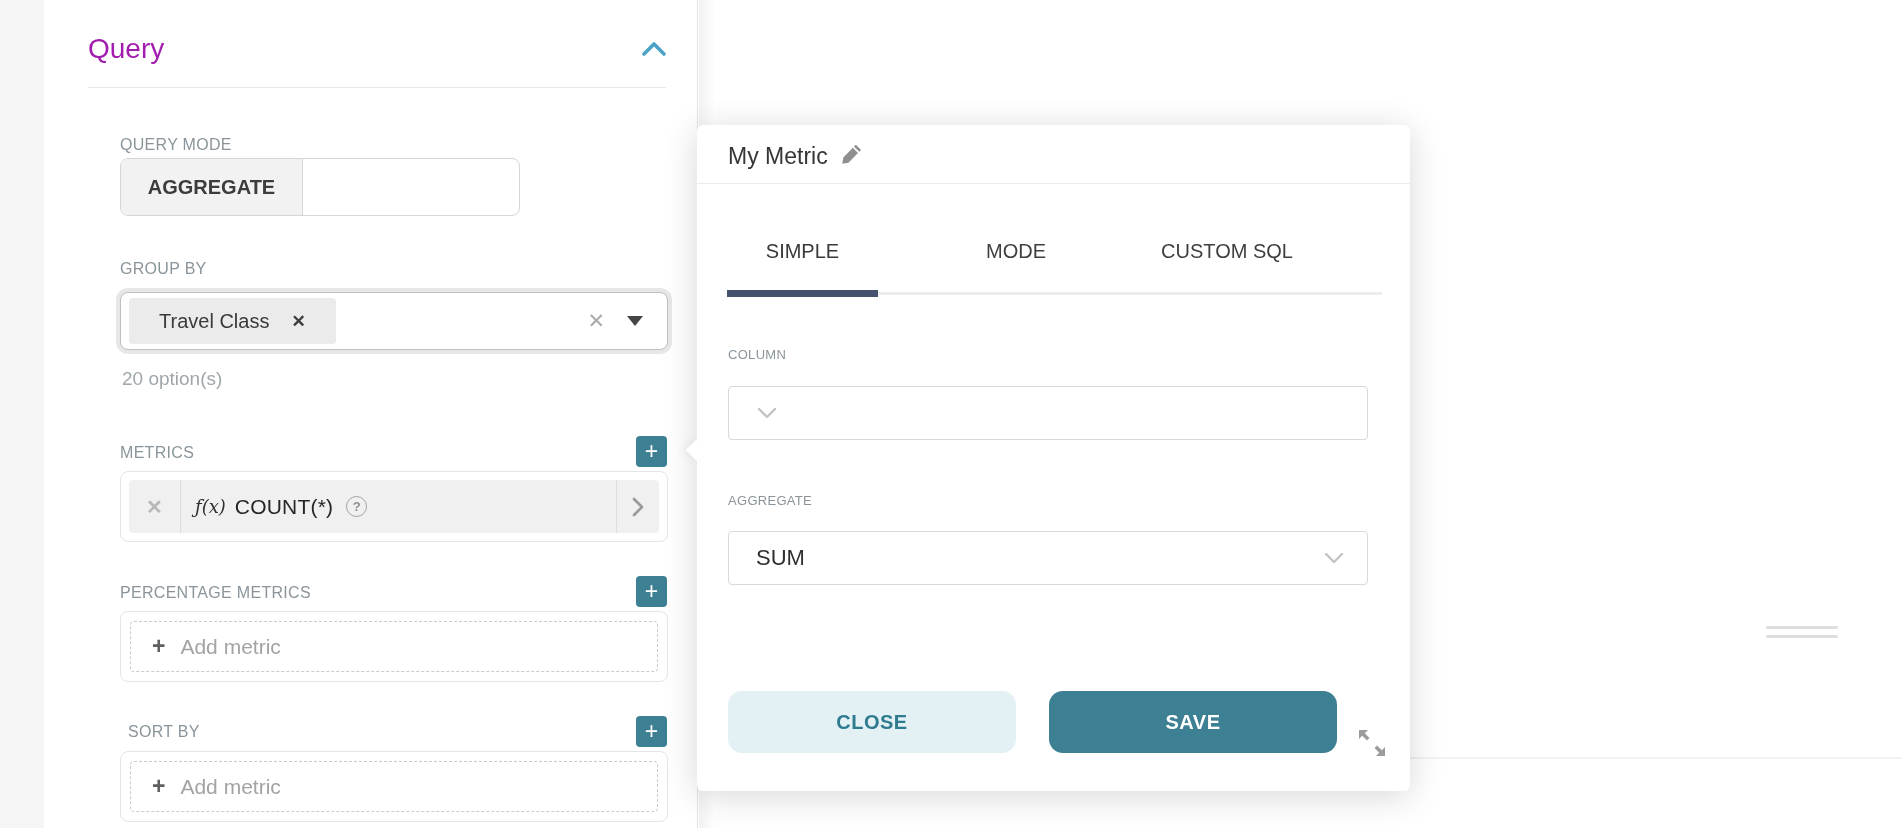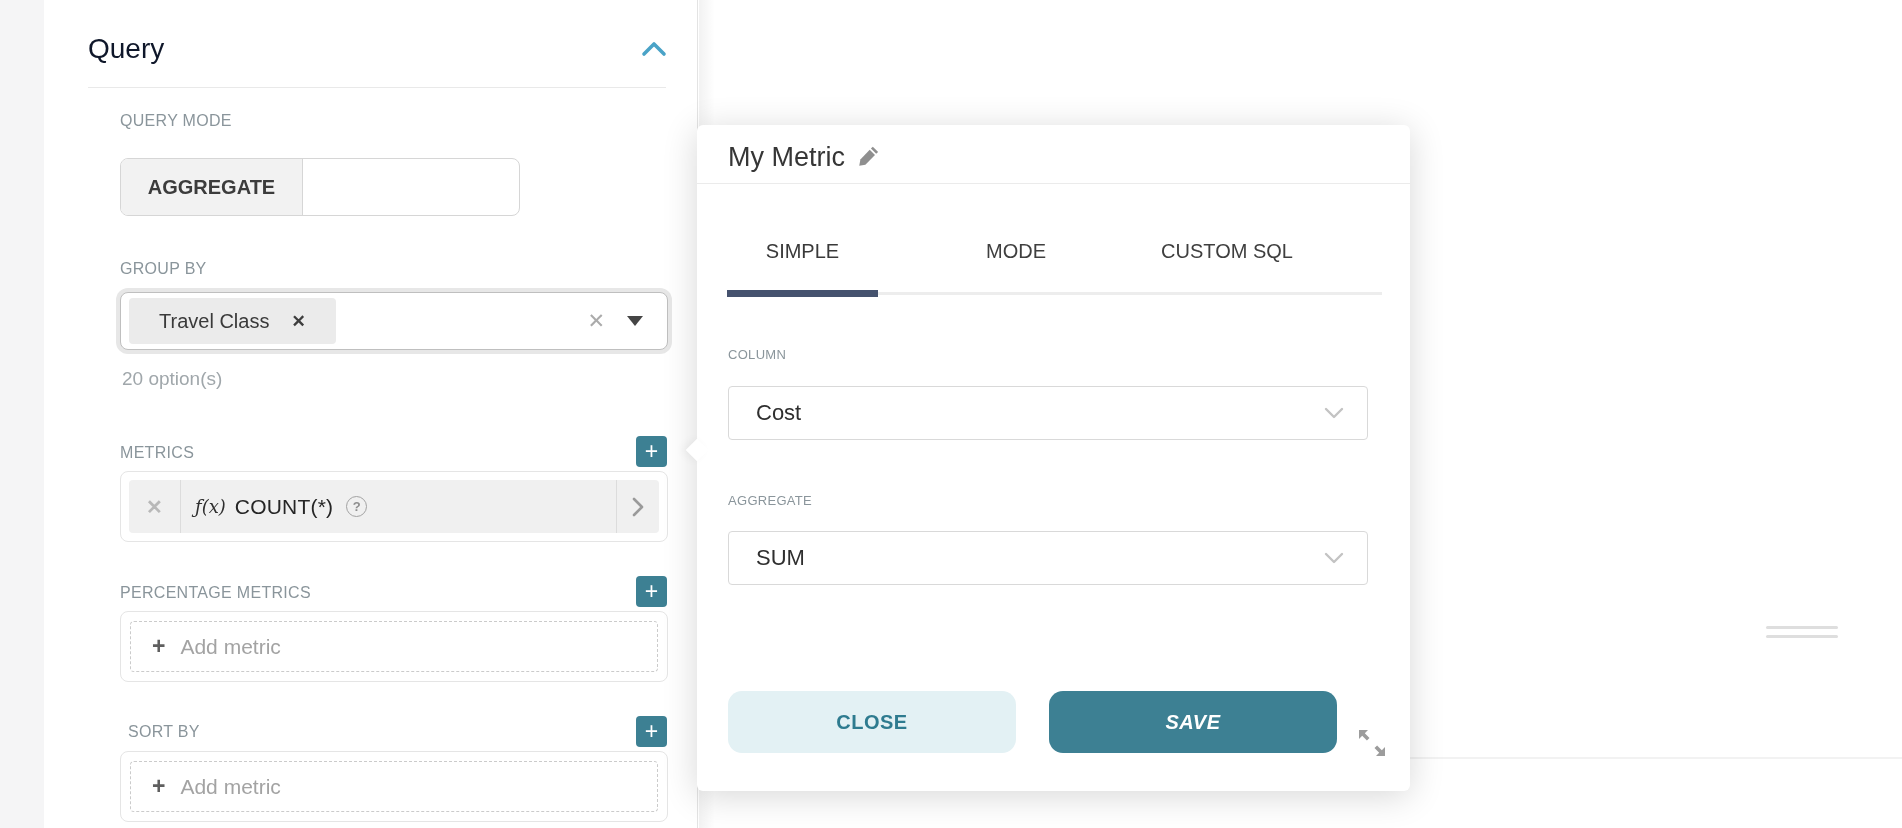--- a/index.html
+++ b/index.html
@@ -7,21 +7,21 @@
   body { font-family:"Liberation Sans", sans-serif; }
   #screen { position:relative; width:1902px; height:828px; background:#fff; overflow:hidden; }
   .abs { position:absolute; }
 
   
   .gutter { left:0; top:0; width:44px; height:828px; background:#f5f5f6; }
   .panel { left:44px; top:0; width:654px; height:828px; background:#fff; border-right:1px solid #e3e3e3; }
   .panel-shadow { left:699px; top:0; width:16px; height:828px;
     background:linear-gradient(to right, rgba(0,0,0,0.05), rgba(0,0,0,0)); z-index:2; }
 
-  .query-title { left:44px; top:33px; font-size:28px; font-weight:500; color:#0f172a; }
+  .query-title { left:44px; top:33px; font-size:28px; font-weight:500; color:#a21caf; }
   .collapse-btn { left:596px; top:38px; width:28px; height:24px; cursor:pointer; }
   .title-divider { left:44px; top:87px; width:578px; height:1px; background:#e9e9e9; }
 
   .sec-label { font-size:16px; font-weight:500; color:#8a959b; letter-spacing:0.3px; }
 
   
   .mode-group { left:76px; top:158px; height:58px; display:flex; border-radius:8px; overflow:hidden;
     border:1px solid #d6d6d6; width:400px; }
   .mode-btn { display:flex; align-items:center; justify-content:center; font-size:20px; cursor:pointer; }
   .mode-btn.active { width:182px; background:#f2f2f2; border-right:1px solid #d6d6d6; font-weight:600; color:#3c3c3c; }
@@ -72,62 +72,62 @@
   
   .bottom-hairline { left:698px; top:757px; width:1204px; height:2px; background:#f2f2f2; z-index:1; }
   .drag-line { width:72px; height:3px; background:#dedede; border-radius:2px; z-index:1; }
 
   
   .popover { left:697px; top:125px; width:713px; height:666px; background:#fff; border-radius:6px;
     box-shadow:0 5px 35px rgba(0,0,0,0.16); z-index:5; }
   .pop-arrow { position:absolute; left:-8px; top:317px; width:16px; height:16px; background:#fff;
     transform:rotate(45deg); box-shadow:-3px 3px 8px rgba(0,0,0,0.05); }
   .pop-title-row { position:absolute; left:31px; top:17px; display:flex; align-items:center; }
-  .pop-title { font-size:27px; font-weight:500; color:#363636; }
+  .pop-title { font-size:23px; font-weight:500; color:#363636; }
   .pencil { margin-left:12px; cursor:pointer; }
   .pop-header-divider { position:absolute; left:0; top:58px; width:713px; height:1px; background:#ebebeb; }
 
   .tab { position:absolute; top:115px; height:26px; font-size:20px; color:#3f3f3f; text-align:center;
     cursor:pointer; }
   .tab.active { font-weight:500; color:#393939; }
   .tab-baseline { position:absolute; left:30px; top:167px; width:655px; height:3px; background:#ededed; }
   .tab-inkbar { position:absolute; left:30px; top:165px; width:151px; height:7px; background:#45526e; }
 
   .pop-label { position:absolute; left:31px; font-size:13px; font-weight:500; color:#8a959b;
     letter-spacing:0.3px; }
   .pop-select { position:absolute; left:31px; width:640px; height:54px; border:1px solid #d9d9d9;
     border-radius:4px; background:#fff; display:flex; align-items:center; padding:0 22px 0 27px;
     cursor:pointer; }
   .pop-select-value { font-size:22px; color:#2f2f2f; flex:1; }
 
   .pop-btn { position:absolute; top:566px; width:288px; height:62px; border-radius:14px; border:none;
     display:flex; align-items:center; justify-content:center; font-size:20px; font-weight:700;
     letter-spacing:0.5px; cursor:pointer; font-family:"Liberation Sans", sans-serif; }
   .btn-close { left:31px; background:#e3f1f4; color:#2e7b8f; }
-  .btn-save { left:352px; background:#3d8093; color:#ffffff;font-style:italic; }
+  .btn-save { left:352px; background:#3d8093; color:#ffffff; }
   .expand-handle { position:absolute; left:657px; top:600px; width:36px; height:36px; cursor:pointer; }
 </style>
 </head>
 <body>
 
 <div id="screen">
 
   <div class="abs gutter"></div>
 
   <div class="abs panel">
 
     <div class="abs query-title">Query</div>
     <div class="abs collapse-btn">
       <svg width="28" height="24" viewBox="0 0 28 24">
         <polyline points="4,16 14,6 24,16" fill="none" stroke="#4aa3c7" stroke-width="3.6" stroke-linecap="round" stroke-linejoin="round"></polyline>
       </svg>
     </div>
     <div class="abs title-divider"></div>
 
-    <div class="abs sec-label" style="left:76px; top:112px;">QUERY MODE</div>
+    <div class="abs sec-label" style="left:76px; top:136px;">QUERY MODE</div>
     <div class="abs mode-group">
       <div class="mode-btn active">AGGREGATE</div>
     </div>
 
     <div class="abs sec-label" style="left:76px; top:260px;">GROUP BY</div>
     <div class="abs gb-select">
       <div class="gb-tag">
         <span class="gb-tag-text">Travel Class</span>
         <span class="gb-tag-x">✕</span>
       </div>
@@ -199,21 +199,20 @@
     <div class="pop-header-divider"></div>
 
     <div class="tab active" style="left:30px; width:151px;">SIMPLE</div>
     <div class="tab" style="left:244px; width:150px;">MODE</div>
     <div class="tab" style="left:455px; width:150px;">CUSTOM SQL</div>
     <div class="tab-baseline"></div>
     <div class="tab-inkbar"></div>
 
     <div class="pop-label" style="top:222px;">COLUMN</div>
     <div class="pop-select" style="top:261px;">
-      <span class="pop-select-value">Cost</span>
       <svg width="22" height="14" viewBox="0 0 22 14">
         <polyline points="3,3 11,11 19,3" fill="none" stroke="#c3c3c3" stroke-width="2.4" stroke-linecap="round" stroke-linejoin="round"></polyline>
       </svg>
     </div>
 
     <div class="pop-label" style="top:368px;">AGGREGATE</div>
     <div class="pop-select" style="top:406px;">
       <span class="pop-select-value">SUM</span>
       <svg width="22" height="14" viewBox="0 0 22 14">
         <polyline points="3,3 11,11 19,3" fill="none" stroke="#c3c3c3" stroke-width="2.4" stroke-linecap="round" stroke-linejoin="round"></polyline>

